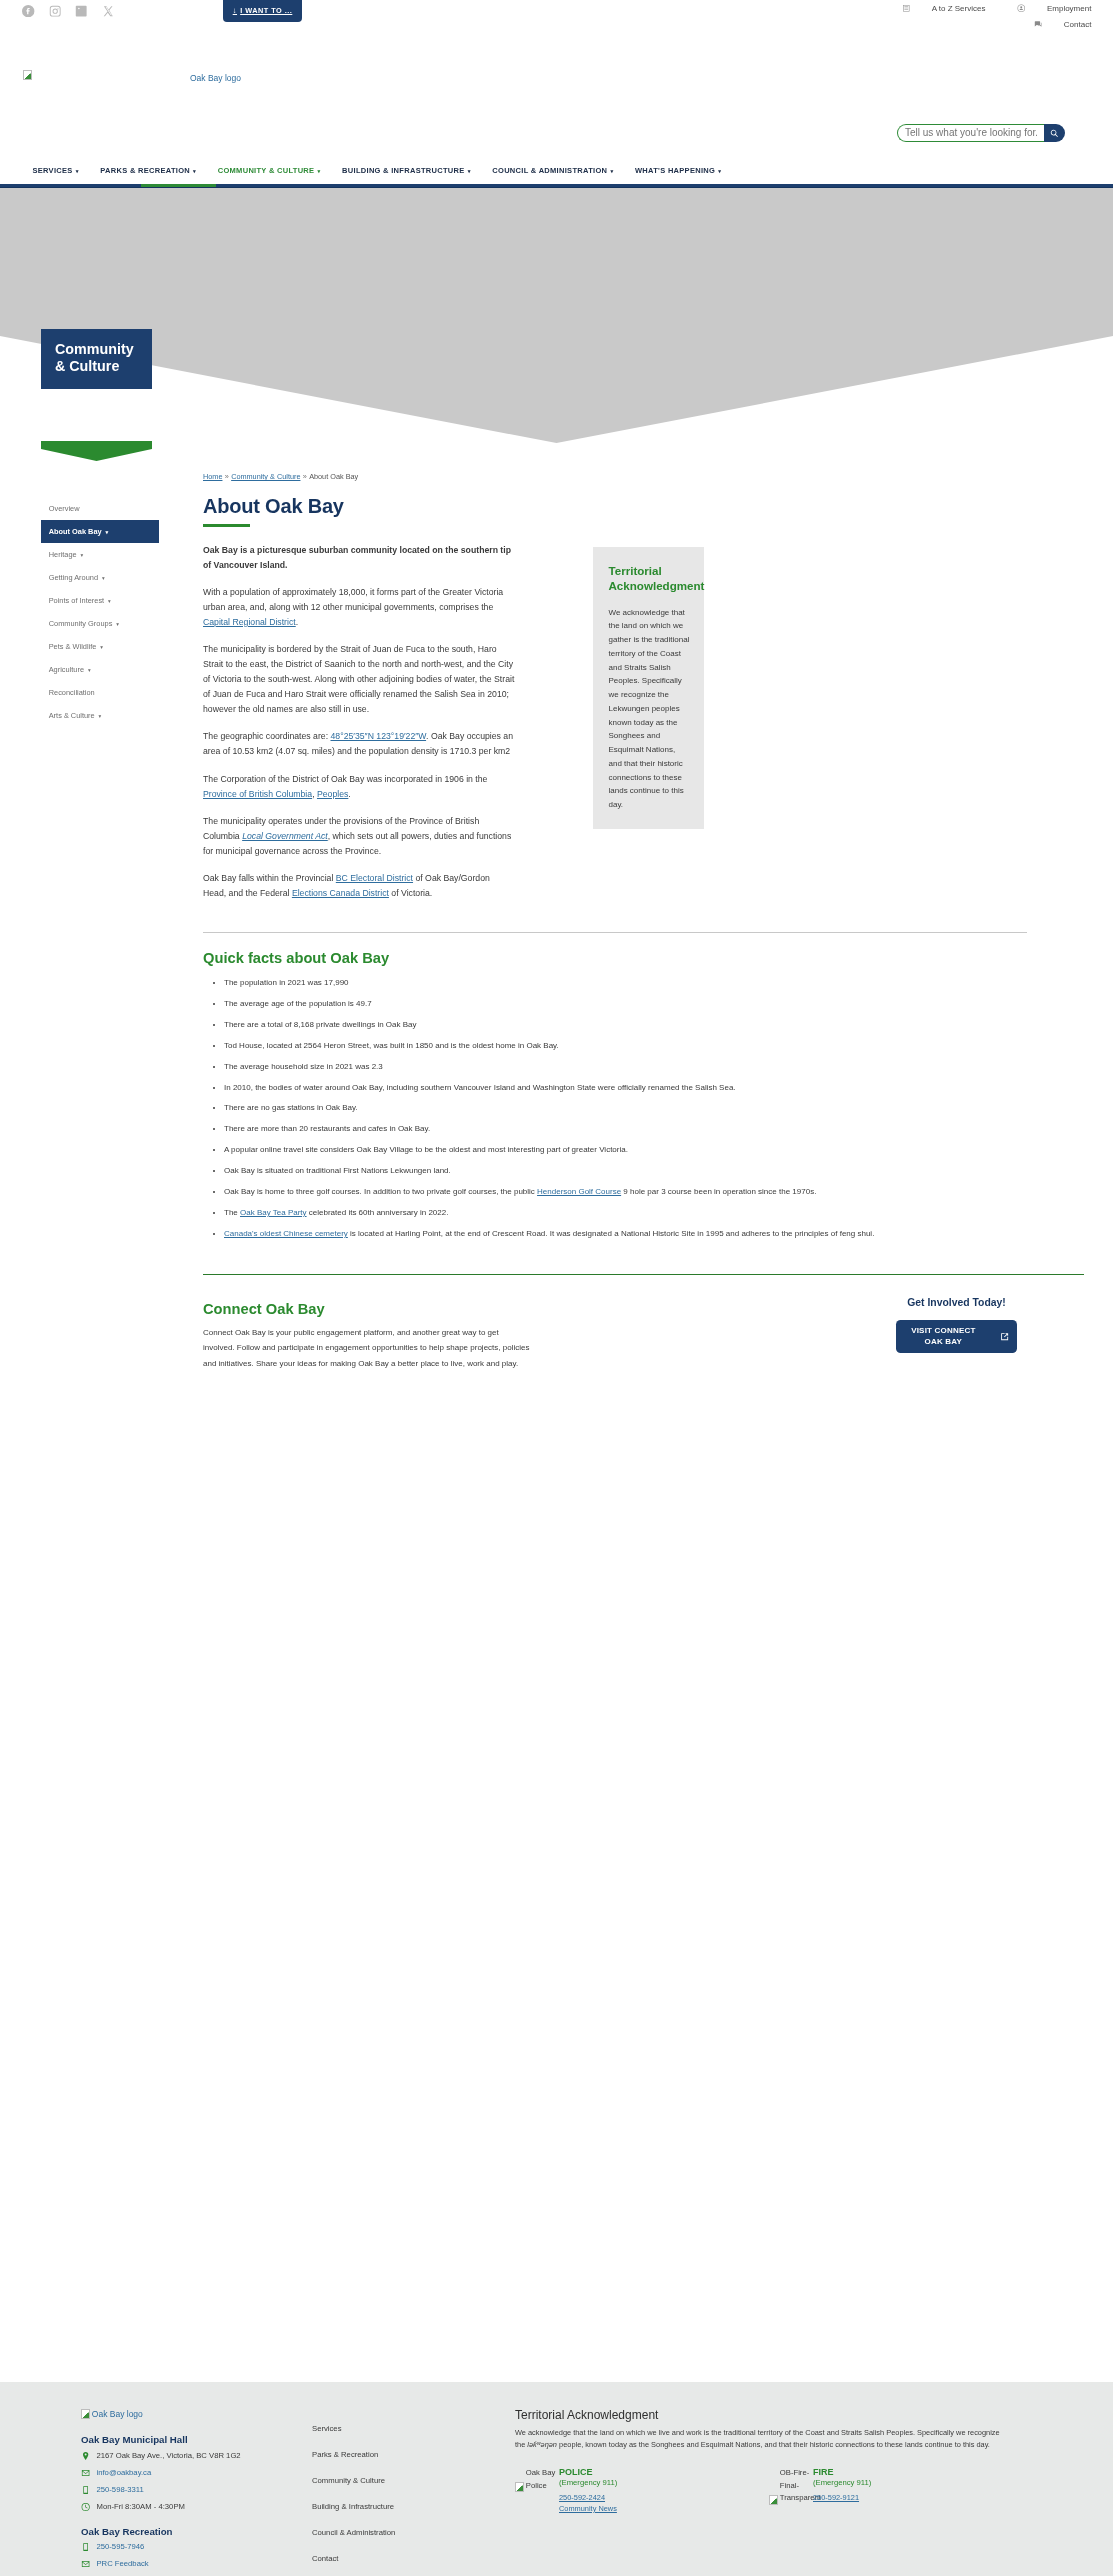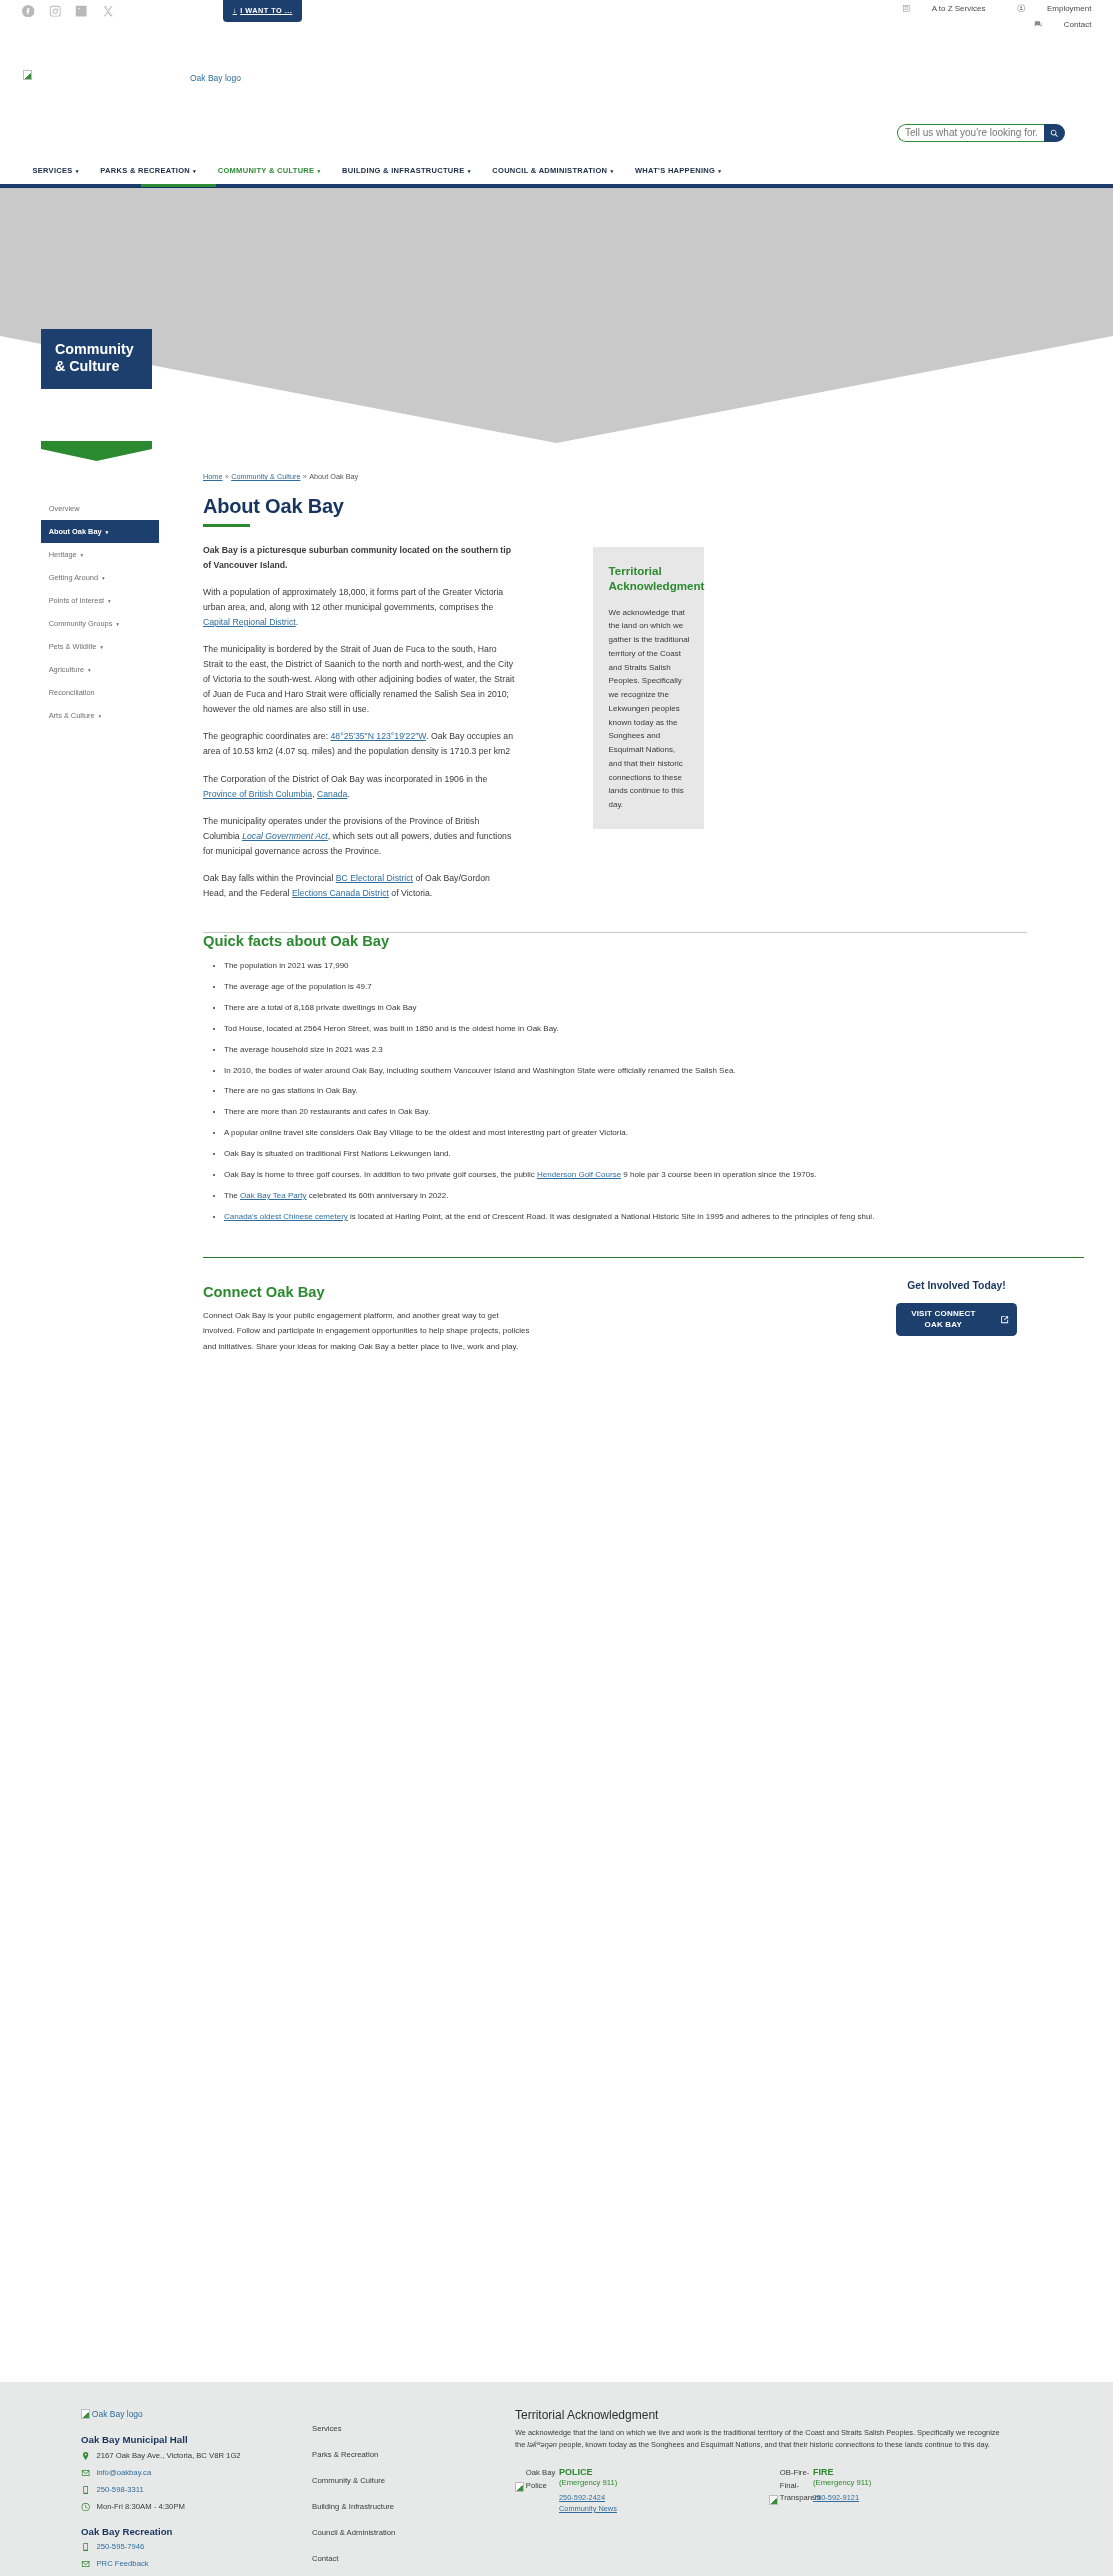--- a/index.html
+++ b/index.html
@@ -141,21 +141,21 @@
   .tbox {
     position:absolute; left:390px; top:4.6px; width:111px; background:#e7e7e7;
     padding:17px 14px 17px 15.5px;
   }
   .tbox h2 {
     color:#2b8a2f; font-size:11.6px; font-weight:700; line-height:1.25; margin:0 0 12.4px;
   }
   .tbox p { font-size:8px; line-height:1.72; margin:0; color:#3a3a3a; }
 
   
-  .qf { margin-top:31px; width:824px; border-top:0.8px solid #c8c8c8; }
+  .qf { margin-top:31px; width:824px; border-top:0.8px solid #c8c8c8; padding-top:17px; }
   .qf h2 { color:#2b8a2f; font-size:14.7px; font-weight:700; margin:0 0 10.8px; }
   .qf ul { margin:0; padding-left:21px; }
   .qf li { font-size:8px; line-height:1.55; color:#3a3a3a; margin-bottom:8.5px; }
   .qf li a { color:#2e6d9e; }
 
   
   .connect { position:relative; width:881px; margin:34px 0 0 0;
              border-top:1.9px solid #2b7a2b; padding-top:25.5px; }
   .connect h2 { color:#2b8a2f; font-size:14.7px; font-weight:700; margin:0 0 8.5px; }
   .connect p { font-size:8px; line-height:1.9; color:#3a3a3a; margin:0; width:327px; }
@@ -375,21 +375,21 @@
 
       <div class="body-col">
         <p class="lede">Oak Bay is a picturesque suburban community located on the southern tip of Vancouver Island.</p>
 
         <p><span>With a population of approximately 18,000, it forms part of the Greater Victoria urban area, and, along with 12 other municipal governments, comprises the </span><a href="#">Capital Regional District</a><span>.</span></p>
 
         <p>The municipality is bordered by the Strait of Juan de Fuca to the south, Haro Strait to the east, the District of Saanich to the north and north-west, and the City of Victoria to the south-west. Along with other adjoining bodies of water, the Strait of Juan de Fuca and Haro Strait were officially renamed the Salish Sea in 2010; however the old names are also still in use.</p>
 
         <p><span>The geographic coordinates are: </span><a href="#">48°25′35″N 123°19′22″W</a><span>. Oak Bay occupies an area of 10.53 km2 (4.07 sq. miles) and the population density is 1710.3 per km2</span></p>
 
-        <p><span>The Corporation of the District of Oak Bay was incorporated in 1906 in the </span><a href="#">Province of British Columbia</a><span>, </span><a href="#">Canada</a><span>.</span></p>
+        <p><span>The Corporation of the District of Oak Bay was incorporated in 1906 in the </span><a href="#">Province of British Columbia</a><span>, </span><a href="#">Peoples</a><span>.</span></p>
 
         <p><span>The municipality operates under the provisions of the Province of British Columbia </span><a href="#" class="ital">Local Government Act</a><span>, which sets out all powers, duties and functions for municipal governance across the Province.</span></p>
 
         <p><span>Oak Bay falls within the Provincial </span><a href="#">BC Electoral District</a><span> of Oak Bay/Gordon Head, and the Federal </span><a href="#">Elections Canada District</a><span> of Victoria.</span></p>
       </div>
 
       <div class="tbox">
         <h2>Territorial Acknowledgment</h2>
         <p>We acknowledge that the land on which we gather is the traditional territory of the Coast and Straits Salish Peoples. Specifically we recognize the Lekwungen peoples known today as the Songhees and Esquimalt Nations, and that their historic connections to these lands continue to this day.</p>
       </div>

